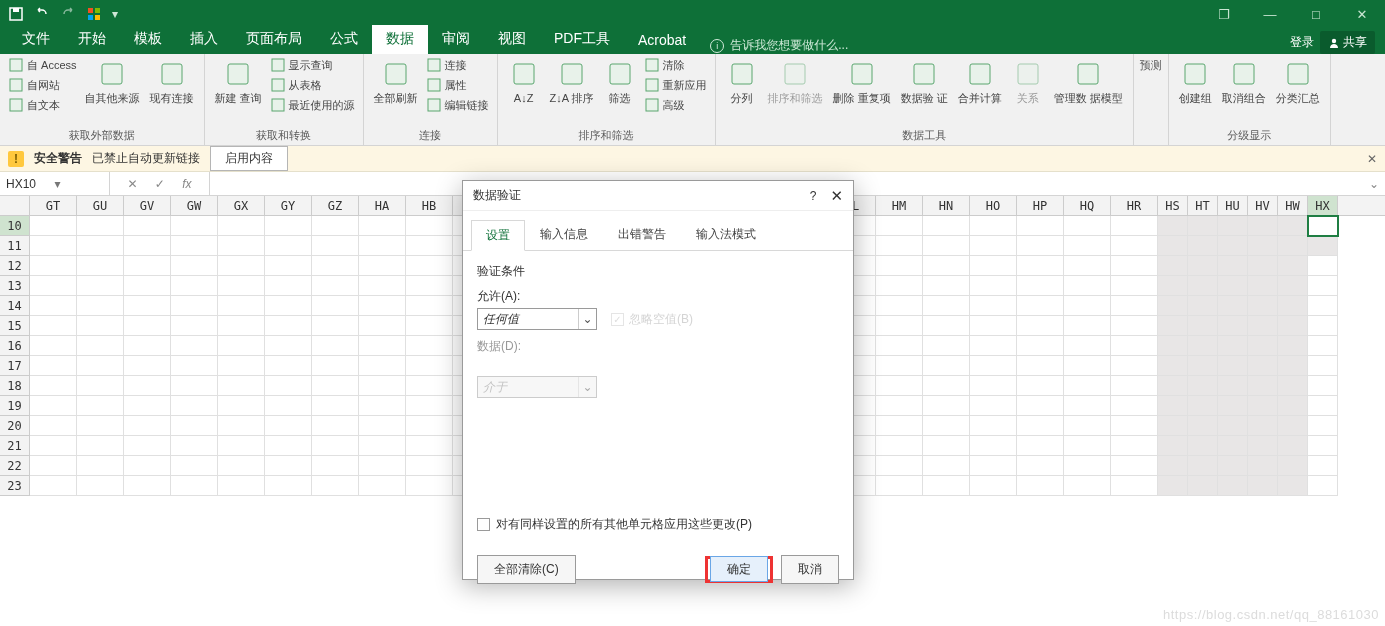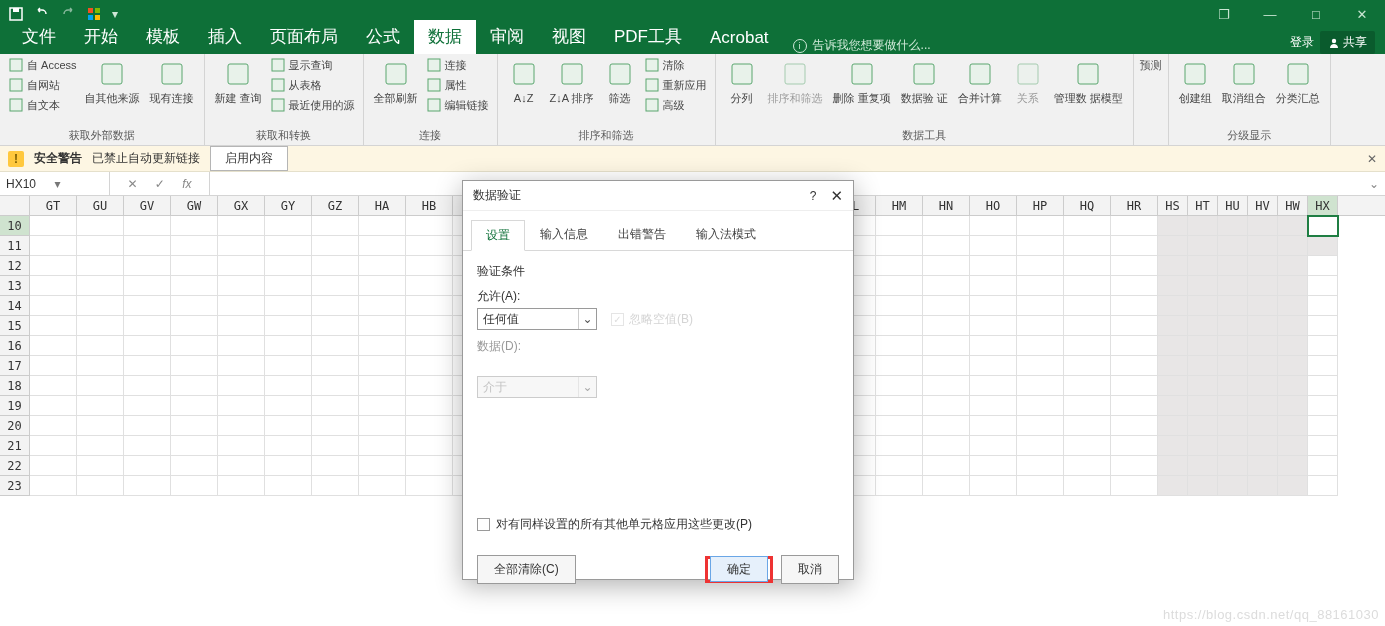--- a/index.html
+++ b/index.html
@@ -7,21 +7,21 @@
 
   
   .titlebar { height:28px; background:#0e7038; display:flex; align-items:center; color:#fff; }
   .qat { display:flex; align-items:center; gap:10px; padding:0 8px; }
   .qat .icon { display:inline-block; width:16px; height:16px; }
   .win-controls { margin-left:auto; display:flex; }
   .win-controls div { width:46px; height:28px; display:flex; align-items:center; justify-content:center; color:#c9e5d2; font-size:13px; }
 
   
   .menutabs { height:26px; background:#0e7038; display:flex; align-items:flex-end; color:#fff; padding-left:8px; }
-  .menutabs .mt { padding:5px 14px 6px; font-size:17px; cursor:pointer; }
+  .menutabs .mt { padding:5px 14px 6px; font-size:14px; cursor:pointer; }
   .menutabs .mt.active { background:#fff; color:#0e7038; }
   .menutabs .tellme { margin-left:10px; display:flex; align-items:center; gap:6px; color:#d0ead9; }
   .menutabs .tellme .bulb { width:14px; height:14px; border:1px solid #d0ead9; border-radius:50%; display:flex; align-items:center; justify-content:center; font-size:9px;}
   .menutabs .right { margin-left:auto; display:flex; gap:6px; padding-right:10px; align-items:center;}
   .menutabs .share { background:#0a5b2d; padding:3px 8px; border-radius:2px; display:flex; align-items:center; gap:3px;}
 
   
   .ribbon { height:92px; background:#f1f1f1; border-bottom:1px solid #d4d4d4; display:flex; }
   .rgroup { border-right:1px solid #d4d4d4; padding:2px 6px 0px; display:flex; flex-direction:column; }
   .rgroup .buttons { flex:1; display:flex; align-items:flex-start; gap:2px;}
@@ -71,21 +71,21 @@
   .dlg-title { height:30px; background:#fff; display:flex; align-items:center; padding:0 10px; border-bottom:1px solid #eee;}
   .dlg-title .t{font-size:12px;}
   .dlg-title .help{margin-left:auto; margin-right:14px; cursor:pointer;}
   .dlg-title .x{cursor:pointer; font-size:15px;}
   .dlg-tabs { display:flex; border-bottom:1px solid #d8d8d8; padding:8px 8px 0;}
   .dlg-tabs .dt{ padding:6px 14px; border:1px solid transparent; cursor:pointer; font-size:12px; color:#444;}
   .dlg-tabs .dt.active{ border:1px solid #d8d8d8; border-bottom:1px solid #fff; background:#fff; position:relative; top:1px; color:#0e7038;}
   .dlg-body { padding:12px 14px; }
   .field-row{ margin:8px 0;}
   .combo { display:inline-flex; width:120px; height:22px; border:1px solid #9a9a9a; align-items:center; background:#fff;}
-  .combo .val{flex:1; padding:12px 5px;}
+  .combo .val{flex:1; padding:12px 5px;font-style:italic;}
   .combo .ar{width:18px; height:100%; border-left:1px solid #ccc; display:flex; align-items:center; justify-content:center; color:#555;}
   .combo.disabled{background:#f0f0f0; color:#888;margin-top:18px;}
   .chk{display:inline-flex; align-items:center; gap:5px; color:#888; margin-left:14px;}
   .chk .box{width:13px; height:13px; border:1px solid #bcbcbc; display:flex; align-items:center; justify-content:center; font-size:10px;}
   .chk.disabled{color:#aaa;} .chk.disabled .box{border-color:#ccc; color:#bbb;}
   .dlg-body .chk2{display:flex;align-items:center;gap:6px;margin-top:118px;}
   .dlg-body .chk2 .box{width:13px; height:13px; border:1px solid #9a9a9a;}
   .dlg-footer{ display:flex; padding:10px 14px; gap:8px; align-items:center;}
   .dlg-footer .btn{ border:1px solid #9a9a9a; background:#f6f6f6; padding:5px 16px; cursor:pointer; font-size:12px;}
   .dlg-footer .spacer{flex:1;}

